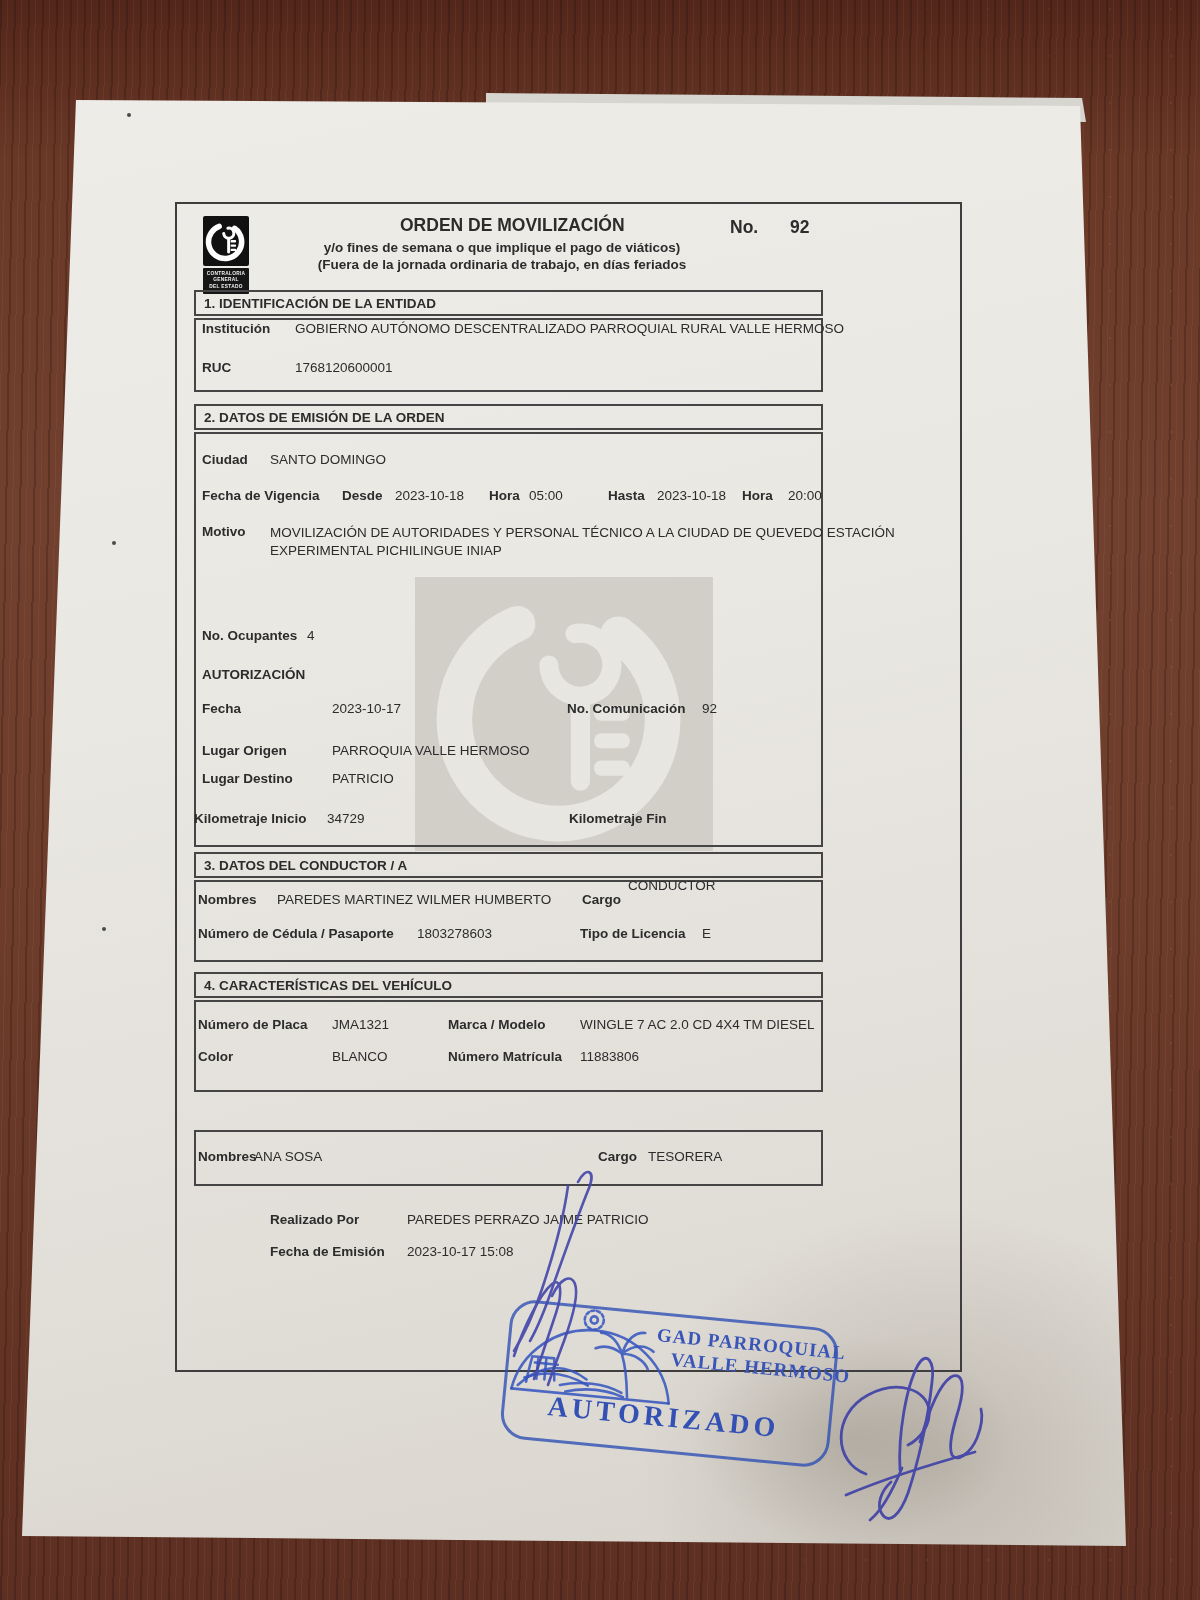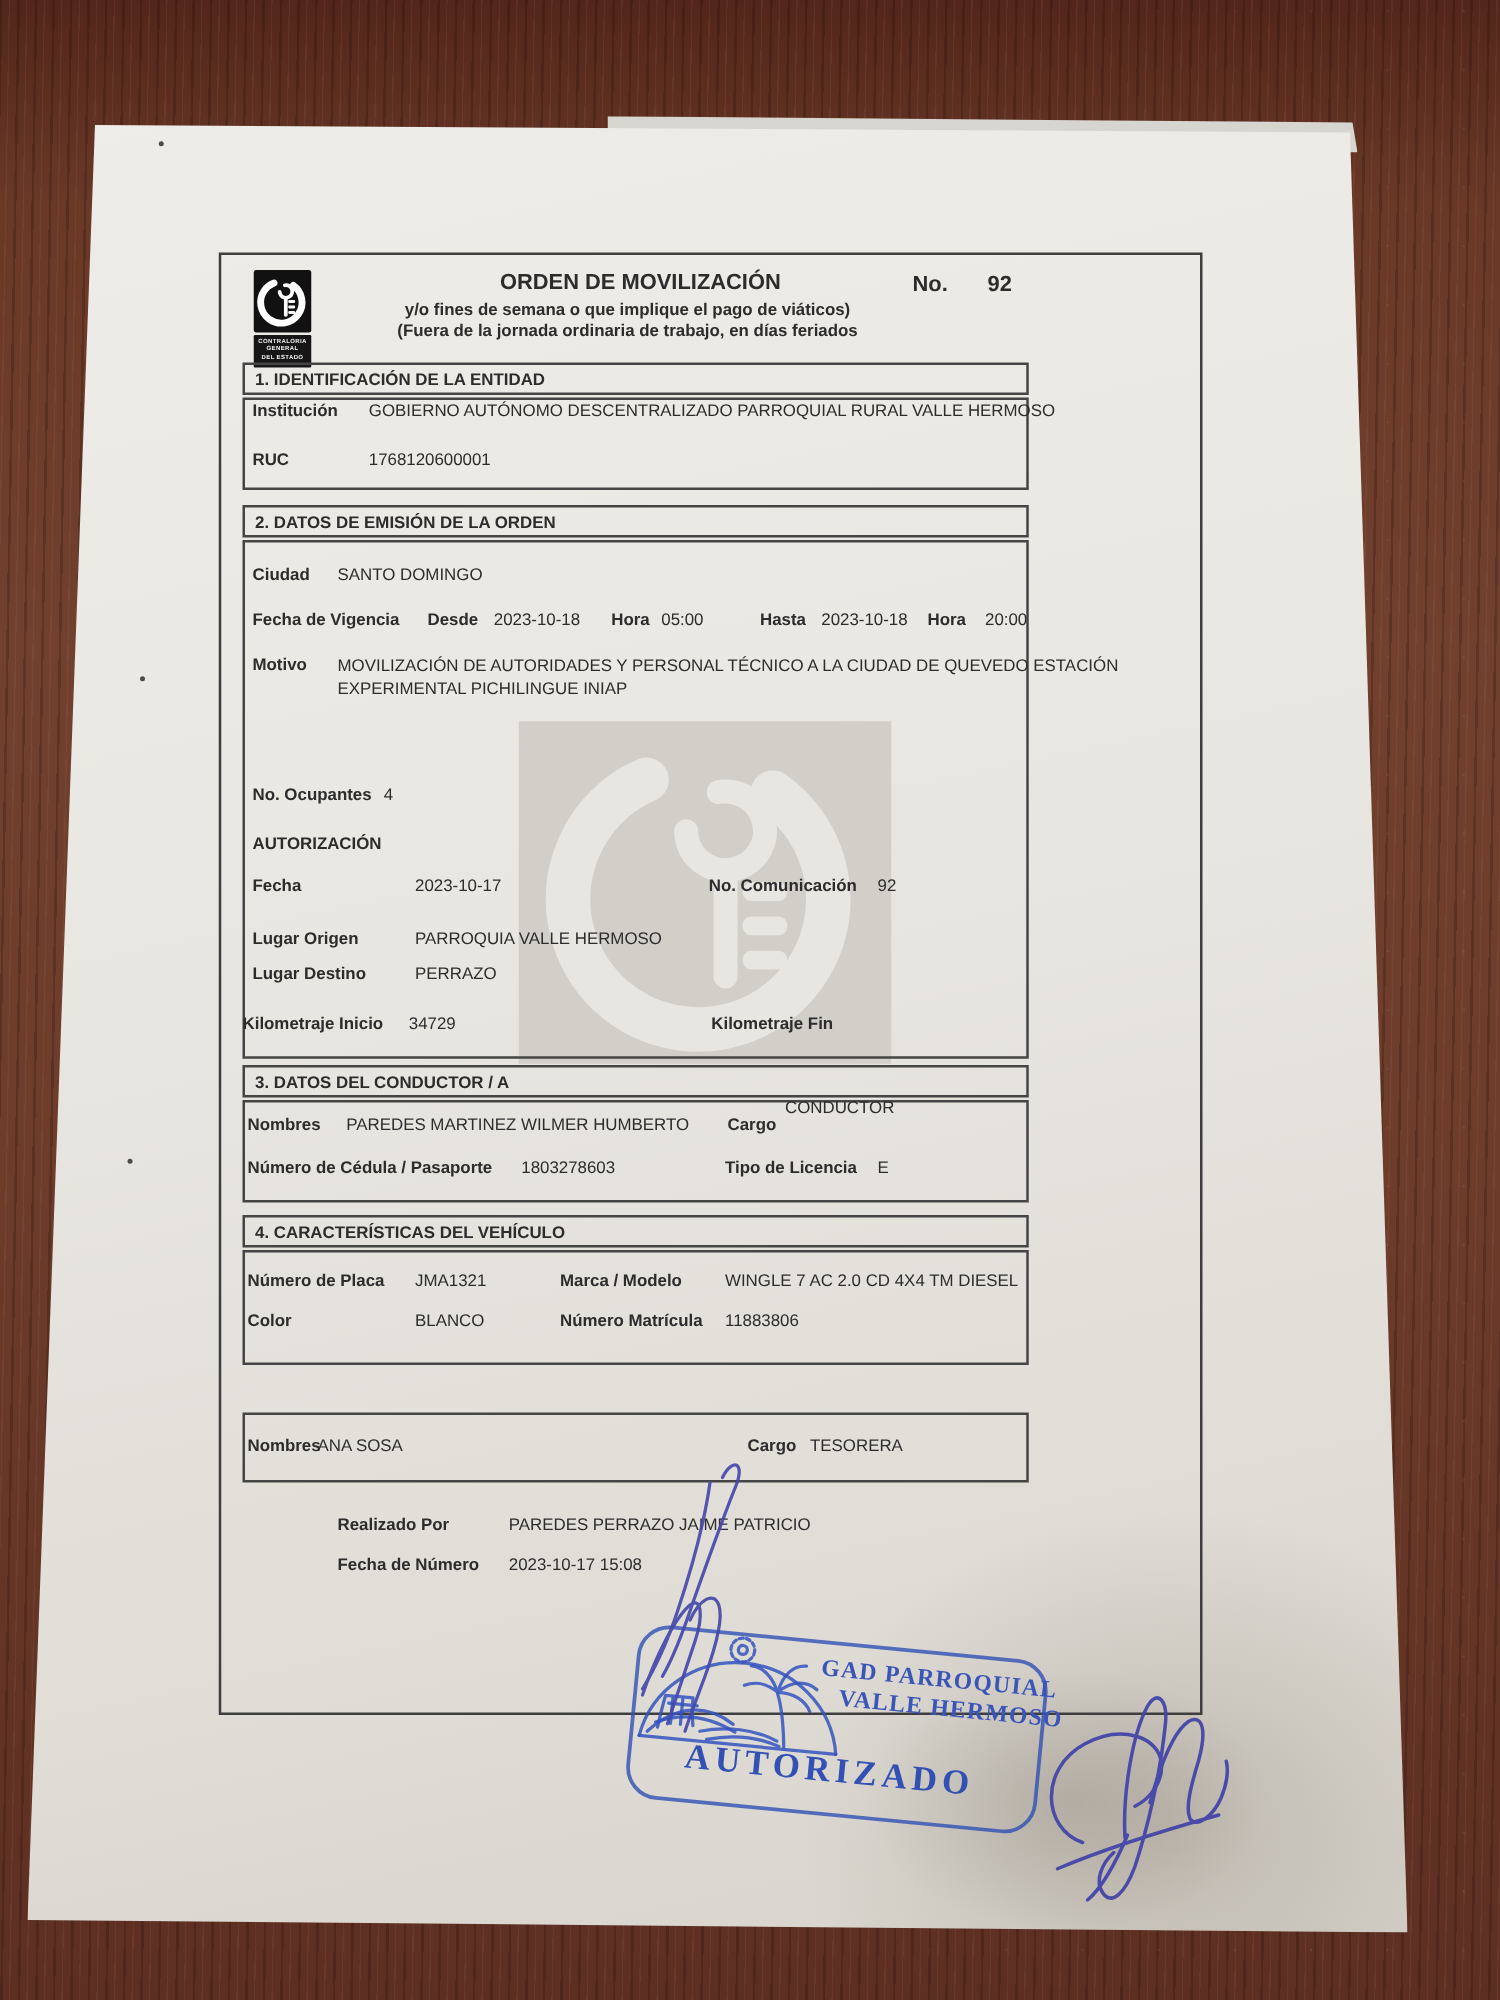--- a/index.html
+++ b/index.html
@@ -142,21 +142,21 @@
       <span class="abs lbl row-z" style="left:25px;top:463px;">AUTORIZACIÓN</span>
 
       <span class="abs lbl row-z" style="left:25px;top:497px;">Fecha</span>
       <span class="abs val row-z" style="left:155px;top:497px;">2023-10-17</span>
       <span class="abs lbl row-z" style="left:390px;top:497px;">No. Comunicación</span>
       <span class="abs val row-z" style="left:525px;top:497px;">92</span>
 
       <span class="abs lbl row-z" style="left:25px;top:539px;">Lugar Origen</span>
       <span class="abs val row-z" style="left:155px;top:539px;">PARROQUIA VALLE HERMOSO</span>
       <span class="abs lbl row-z" style="left:25px;top:567px;">Lugar Destino</span>
-      <span class="abs val row-z" style="left:155px;top:567px;">PERRAZO</span>
+      <span class="abs val row-z" style="left:155px;top:567px;">PATRICIO</span>
 
       <span class="abs lbl row-z" style="left:17px;top:607px;">Kilometraje Inicio</span>
       <span class="abs val row-z" style="left:150px;top:607px;">34729</span>
       <span class="abs lbl row-z" style="left:392px;top:607px;">Kilometraje Fin</span>
       <span class="abs val row-z" style="left:520px;top:607px;"></span>
 
       <div class="sec" style="top:648px;height:26px;">
         <span class="sec-title">3. DATOS DEL CONDUCTOR / A</span>
       </div>
       <div class="sec" style="top:676px;height:82px;"></div>
@@ -183,21 +183,21 @@
       <span class="abs val row-z" style="left:403px;top:845px;">11883806</span>
 
       <div class="sec" style="top:926px;height:56px;"></div>
       <span class="abs lbl row-z" style="left:21px;top:945px;">Nombres</span>
       <span class="abs val row-z" style="left:77px;top:945px;">ANA SOSA</span>
       <span class="abs lbl row-z" style="left:421px;top:945px;">Cargo</span>
       <span class="abs val row-z" style="left:471px;top:945px;">TESORERA</span>
 
       <span class="abs lbl row-z" style="left:93px;top:1008px;">Realizado Por</span>
       <span class="abs val row-z" style="left:230px;top:1008px;">PAREDES PERRAZO JAIME PATRICIO</span>
-      <span class="abs lbl row-z" style="left:93px;top:1040px;">Fecha de Número</span>
+      <span class="abs lbl row-z" style="left:93px;top:1040px;">Fecha de Emisión</span>
       <span class="abs val row-z" style="left:230px;top:1040px;">2023-10-17 15:08</span>
     </div>
 
     <div class="stamp">
       <div class="stamp-border"></div>
       <svg style="position:absolute;left:-4px;top:-22px;" width="190" height="132" viewBox="0 0 190 132">
         <g fill="none" stroke="rgba(52,84,190,.85)" stroke-width="2.6" stroke-linecap="round">
           <path d="M12,112 A80,78 0 0 1 170,112"></path>
           <path d="M12,112 L170,112"></path>
           <circle cx="88" cy="36" r="9.5" stroke-dasharray="3.2 2.6"></circle>

